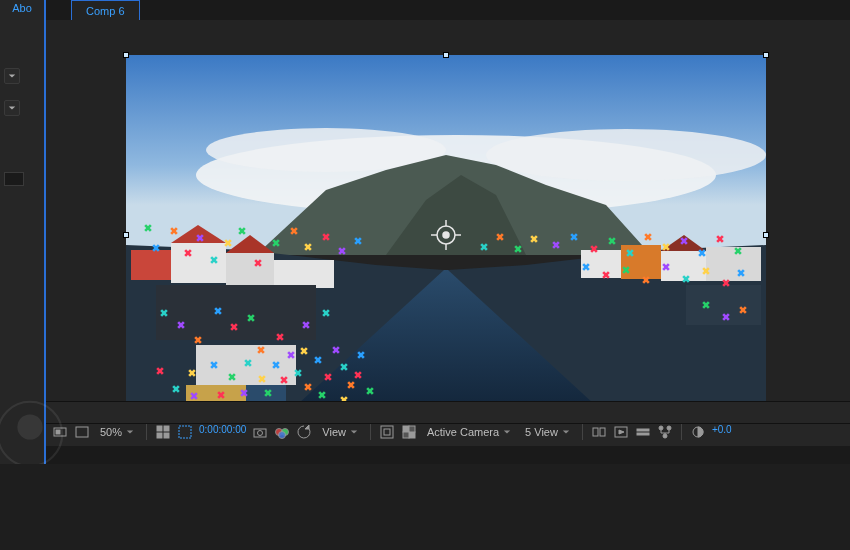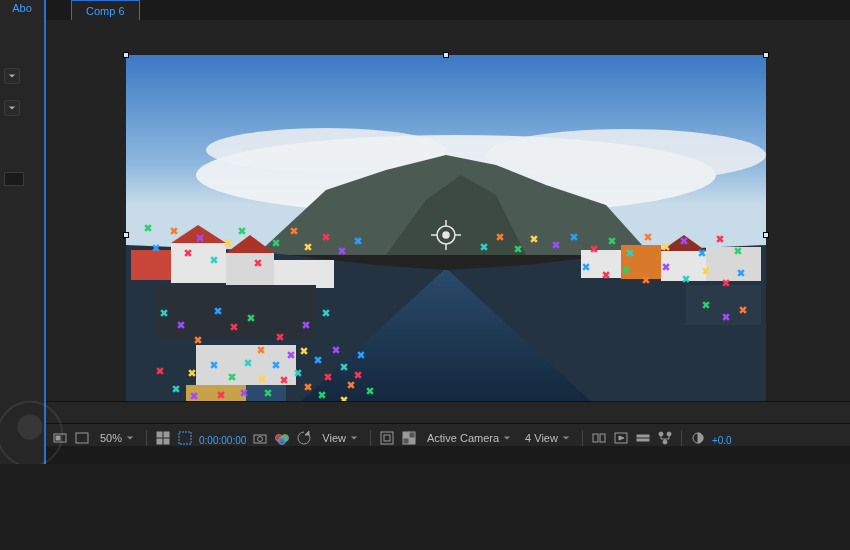--- a/index.html
+++ b/index.html
@@ -9,21 +9,21 @@
   .leftcol .dd{position:absolute;left:4px;width:14px;height:14px;border:1px solid #3a3a3a;background:#2a2a2a;border-radius:2px;display:flex;align-items:center;justify-content:center}
   .leftcol .dd svg{width:8px;height:8px;fill:#aaa}
   .leftcol .field{position:absolute;left:4px;width:18px;height:12px;border:1px solid #3a3a3a;background:#1a1a1a}
   .blueV{position:absolute;left:44px;top:0;width:2px;height:550px;background:#2a6fd6}
   .tabbar{position:absolute;left:46px;top:0;right:0;height:20px;background:#1a1a1a;border-bottom:1px solid #111}
   .tab{position:absolute;left:25px;top:0;height:19px;padding:0 14px;display:flex;align-items:center;border:1px solid #2a6fd6;border-bottom:2px solid #2a6fd6;background:#232323;color:#3aa0ff;font-size:11px}
   .viewer{position:absolute;left:46px;right:0;top:20px;bottom:62px;background:#232323}
   .canvas{position:absolute;left:80px;top:35px;width:640px;height:360px}
   .scene{position:absolute;inset:0}
   .handle{position:absolute;width:6px;height:6px;background:#cfeaff;border:1px solid #000;box-sizing:border-box}
-  .bbar{position:absolute;left:46px;right:0;height:22px;background:#262626;border-top:1px solid #111;display:flex;align-items:flex-end;padding:0 6px;gap:6px}
+  .bbar{position:absolute;left:46px;right:0;height:22px;background:#262626;border-top:1px solid #111;display:flex;align-items:flex-start;padding:0 6px;gap:6px}
   .bbar.top{bottom:40px}
   .bbar.bot{bottom:18px}
   .icn{width:16px;height:16px;display:flex;align-items:center;justify-content:center;fill:#9a9a9a;stroke:#9a9a9a}
   .sel{height:16px;display:flex;align-items:center;padding:0 4px;gap:4px;font-size:11px}
   .sel .cv{color:#bfbfbf}
   .chev{width:8px;height:8px;fill:#888}
   .tc{color:#3aa0ff;font-size:10px}
   .sep{width:1px;height:16px;background:#444;margin:0 2px}
   .blue{fill:#3aa0ff;color:#3aa0ff}
   .wm{position:absolute;left:-5px;bottom:-5px;width:70px;height:70px;opacity:.08}
@@ -509,21 +509,21 @@
           <rect x="2" y="8" width="6" height="6" fill="#555"></rect>
         </svg>
       </span>
     <div class="sel">
         <span class="cv">Active Camera</span>
         <svg class="chev" viewBox="0 0 10 10">
           <path d="M1 3l4 4 4-4z"></path>
         </svg>
       </div>
     <div class="sel">
-        <span class="cv">4 View</span>
+        <span class="cv">5 View</span>
         <svg class="chev" viewBox="0 0 10 10">
           <path d="M1 3l4 4 4-4z"></path>
         </svg>
       </div>
     <div class="sep"></div>
     <span class="icn">
         <svg viewBox="0 0 16 16">
           <rect x="2" y="4" width="5" height="8" fill="none" stroke="#9a9a9a"></rect>
           <rect x="9" y="4" width="5" height="8" fill="none" stroke="#9a9a9a"></rect>
         </svg>

